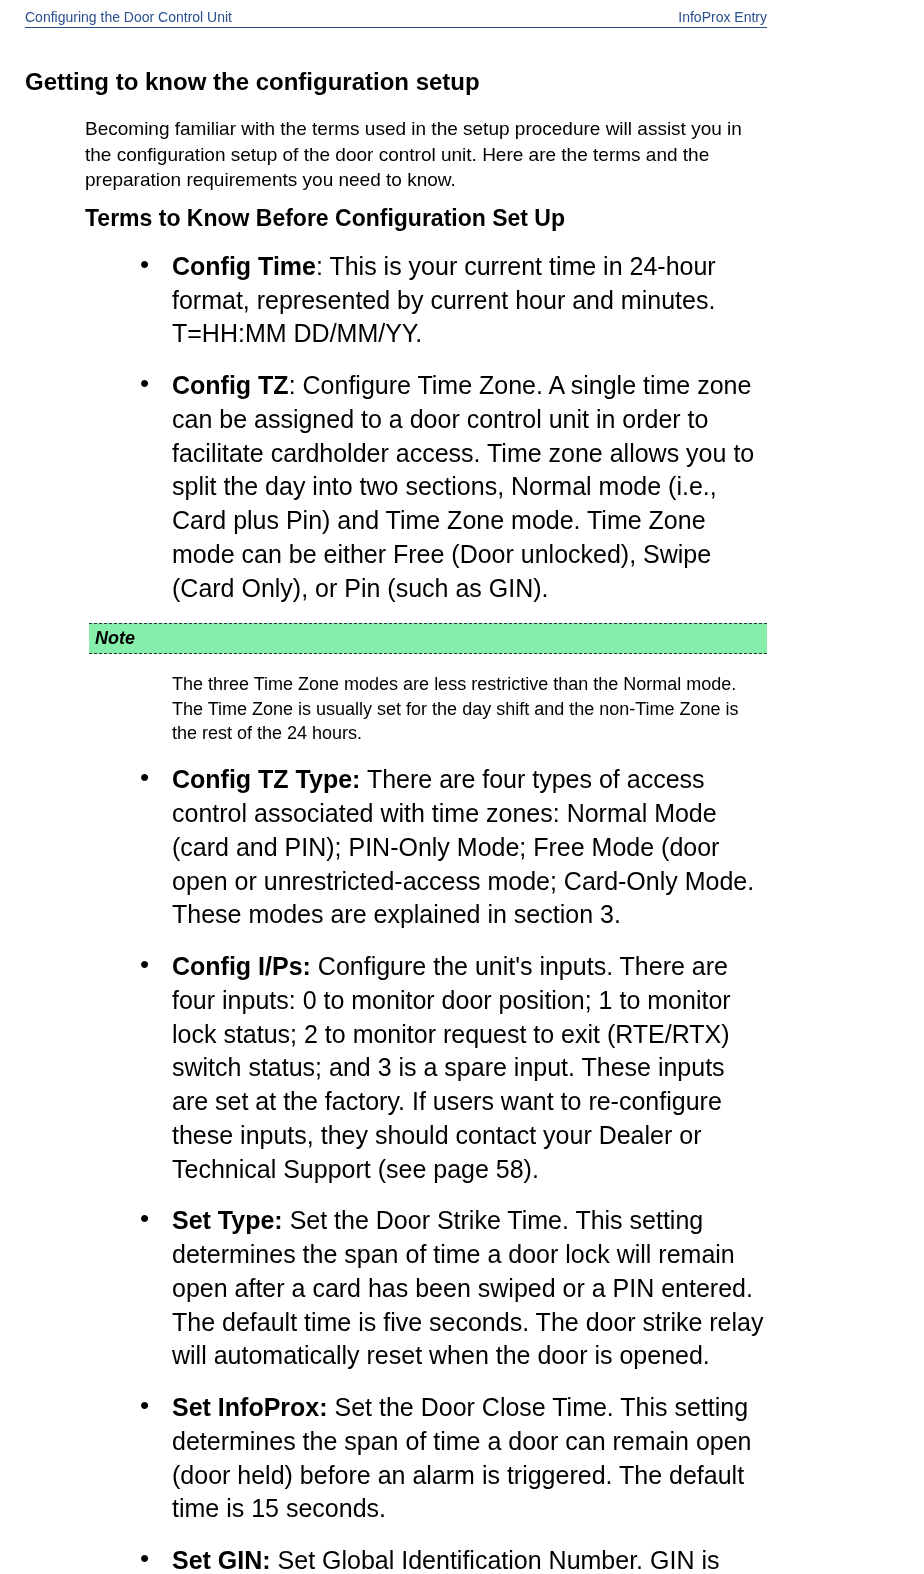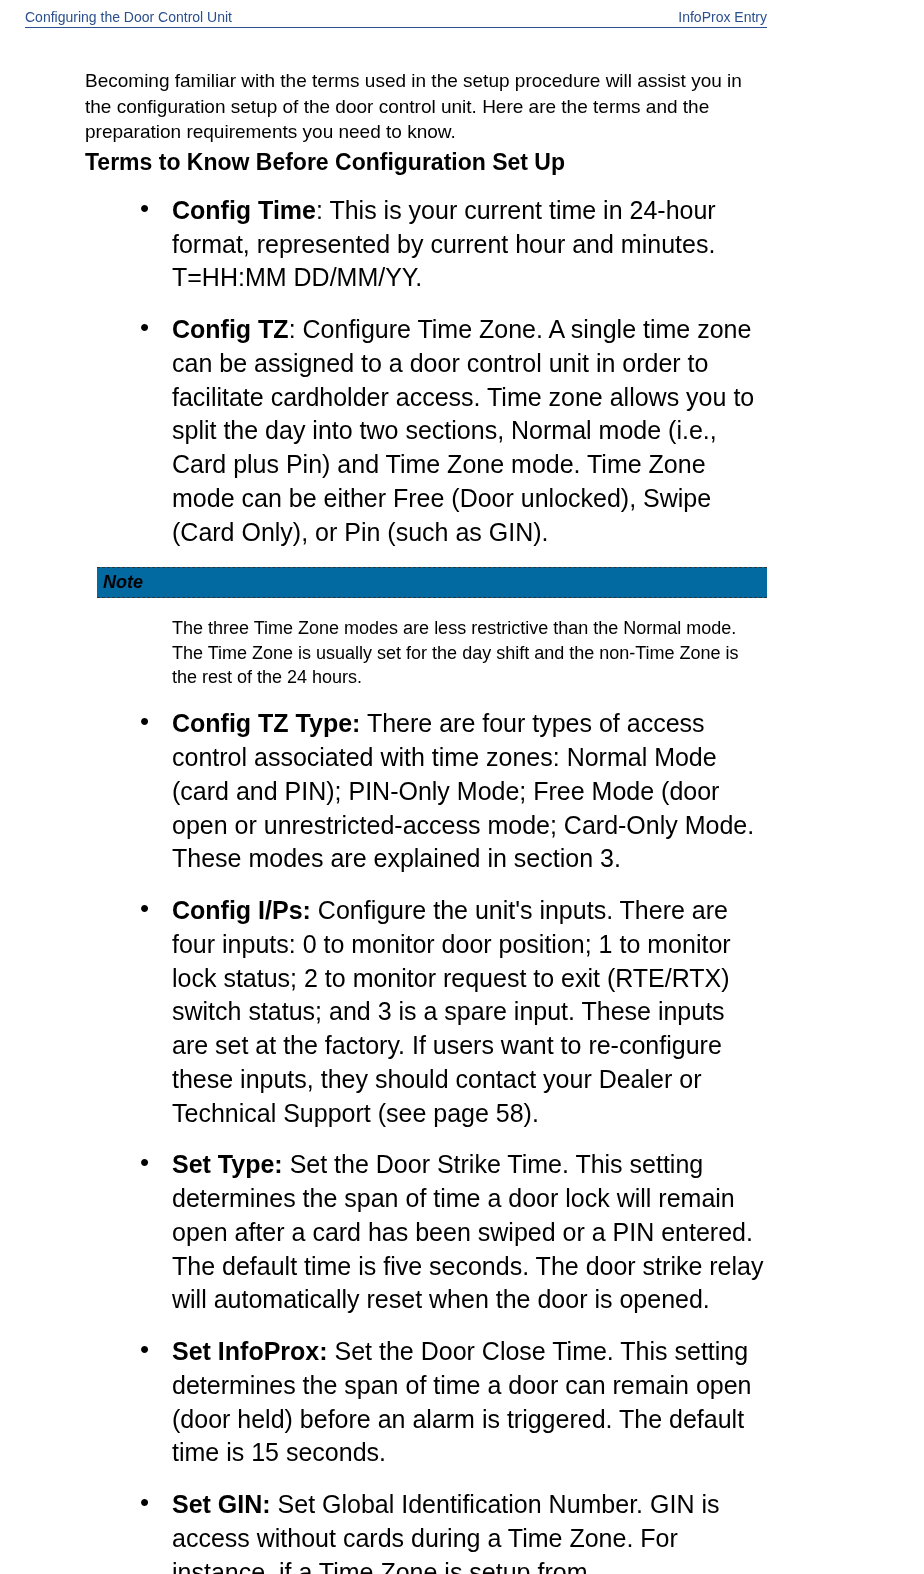--- a/index.html
+++ b/index.html
@@ -30,21 +30,21 @@
       font-weight: bold;
       margin: 0 0 20px 0;
       color: #000;
     }
     .content-indent {
       margin-left: 60px;
     }
     .intro-para {
       font-size: 19px;
       line-height: 1.35;
-      margin: 0 0 4px 0;
+      margin: 0 0 12px 0;
     }
     .sub-heading {
       font-size: 23px;
       font-weight: bold;
       margin: 0 0 18px 0;
     }
     ul.terms-list {
       list-style: none;
       padding: 0;
       margin: 0 0 0 55px;
@@ -61,24 +61,24 @@
       position: absolute;
       left: 0;
       top: -3px;
       font-size: 26px;
       color: #000;
     }
     .term-label {
       font-weight: bold;
     }
     .note-box {
-      margin: 0 0 18px 12px;
+      margin: 0 0 18px 4px;
       border-top: 1px dashed #333;
       border-bottom: 1px dashed #333;
-      background: #0369a1;
+      background: #86efac;
       padding: 4px 6px 4px 6px;
       display: flex;
     }
     .note-label {
       font-style: italic;
       font-weight: bold;
       font-size: 18px;
       width: 80px;
       flex-shrink: 0;
     }
@@ -107,20 +107,21 @@
 </head>
 <body>
 
 <div class="page">
 
   <div class="header">
     <span class="header-left">Configuring the Door Control Unit</span>
     <span class="header-right">InfoProx Entry</span>
   </div>
 
+  <h1 class="main-heading">Getting to know the configuration setup</h1>
 
   <div class="content-indent">
     <p class="intro-para">Becoming familiar with the terms used in the setup procedure will assist you in the configuration setup of the door control unit. Here are the terms and the preparation requirements you need to know.</p>
 
     <h2 class="sub-heading">Terms to Know Before Configuration Set Up</h2>
 
     <ul class="terms-list">
       <li>
         <span class="term-label">Config Time</span><span>:  </span><span>This is your current time in 24-hour format, represented by current hour and minutes. T=HH:MM  DD/MM/YY.</span>
       </li>

